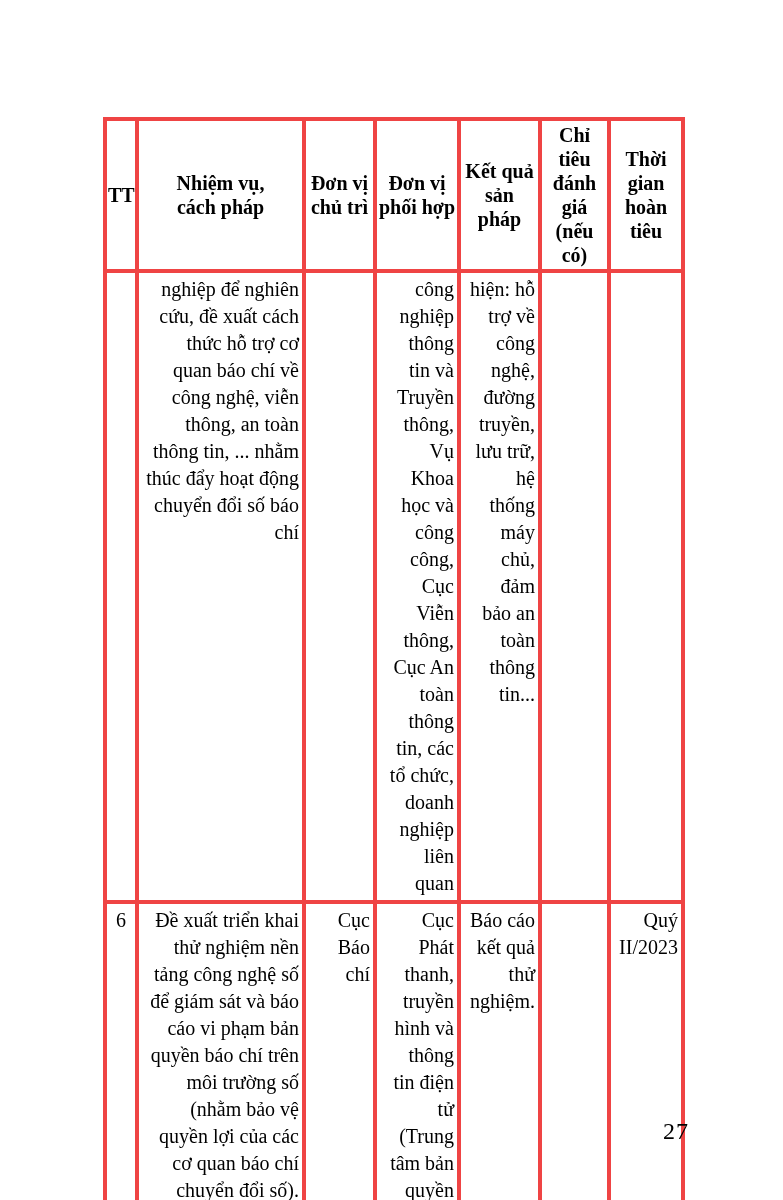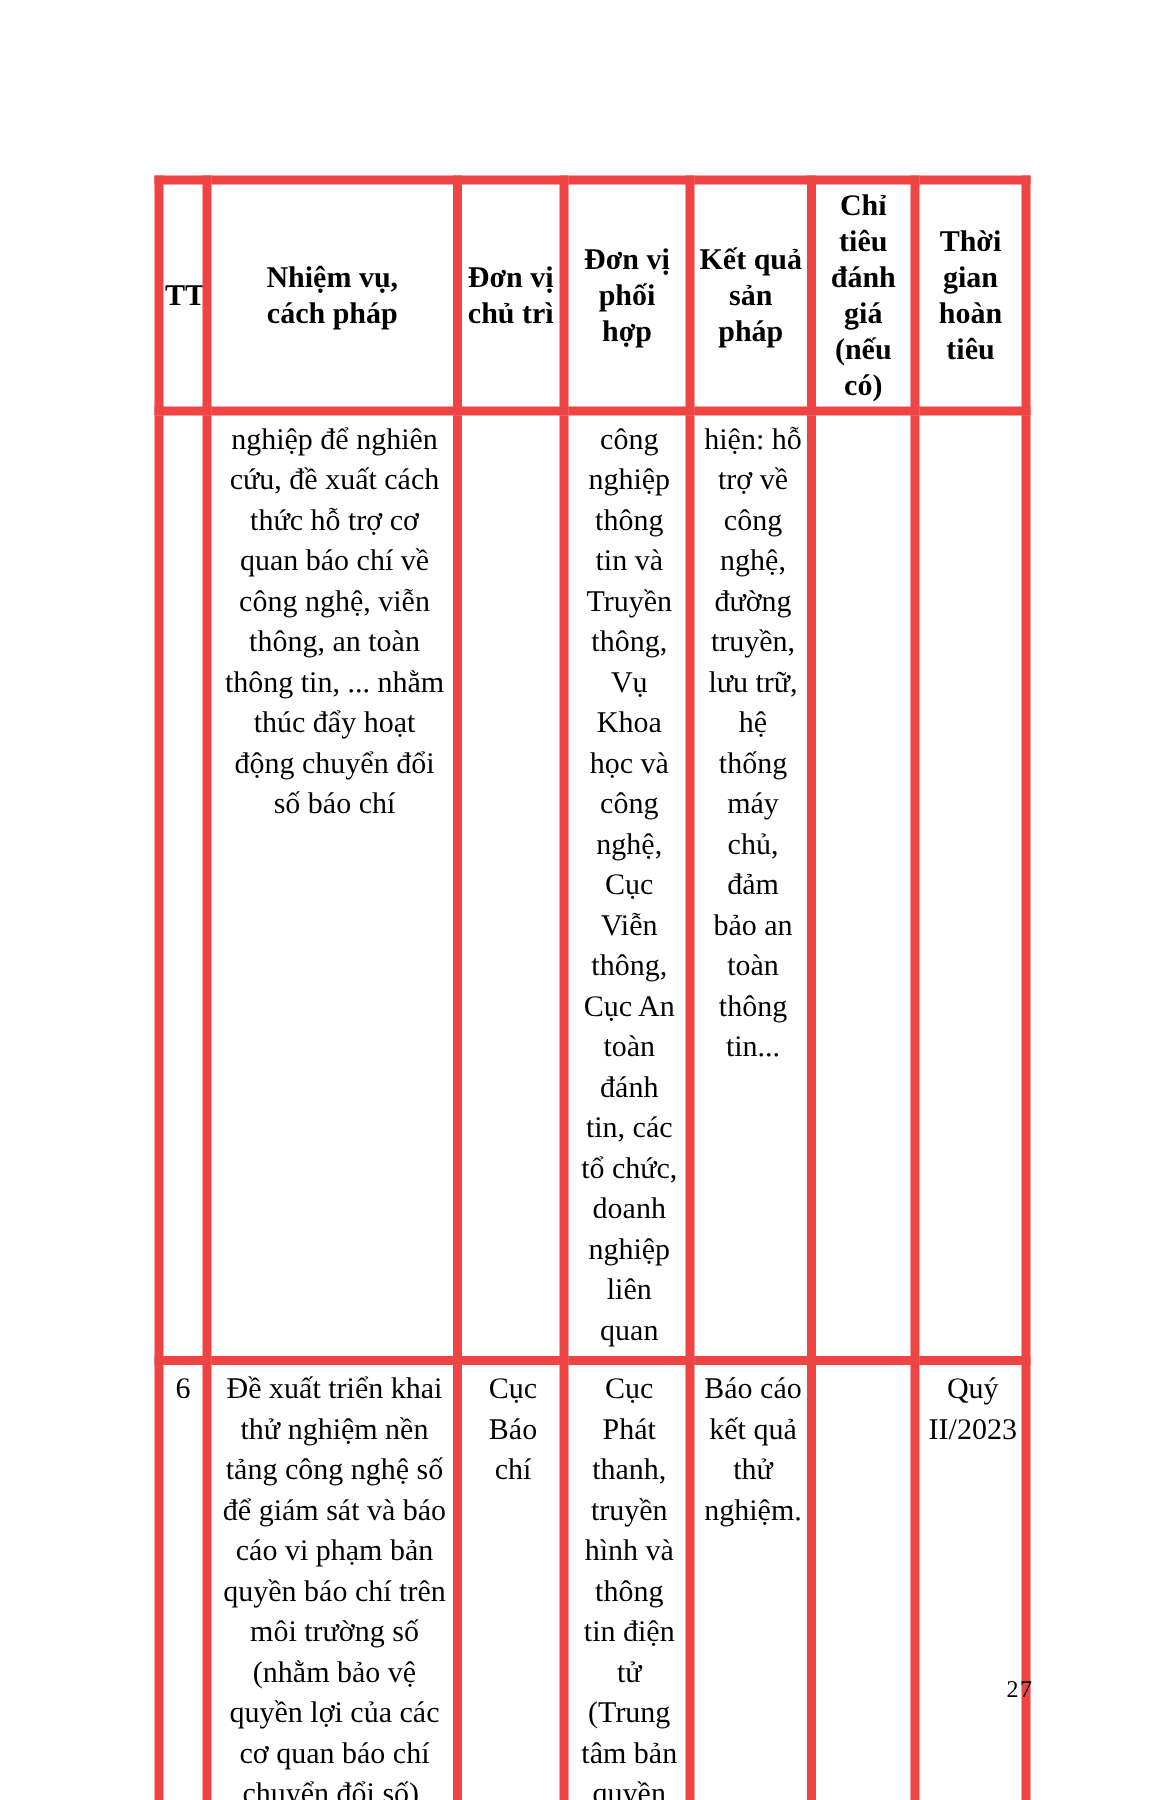--- a/index.html
+++ b/index.html
@@ -15,35 +15,35 @@
   table.doc-table {
     position: absolute;
     left: 103px;
     top: 117px;
     width: 578px;
     border-collapse: collapse;
     table-layout: fixed;
   }
   table.doc-table th,
   table.doc-table td {
-    border: 6px solid #ef4444;
+    border: 4px solid #ef4444;
     font-size: 20px;
     overflow: hidden;
   }
   table.doc-table th {
     font-weight: bold;
     text-align: center;
     vertical-align: middle;
     white-space: pre-line;
     line-height: 1.2;
     padding: 2px 1px;
   }
   table.doc-table td {
     vertical-align: top;
-    text-align: center;
+    text-align: right;
     line-height: 1.35;
     padding: 3px 3px 3px 6px;
   }
   table.doc-table td.tt-cell {
     text-align: center;
     padding: 3px 1px;
   }
   .col-tt        { width: 32px;  }
   .col-nhiemvu   { width: 167px; }
   .col-chutri    { width: 71px;  }
@@ -52,21 +52,21 @@
   .col-chitieu   { width: 69px;  }
   .col-thoigian  { width: 74px;  }
   tr.header-row  { height: 100px; }
   tr.row-cont    { height: 537px; }
   tr.row-item    { height: 324px; }
   .page-number {
     position: absolute;
     left: 655px;
     top: 1118px;
     width: 34px;
-    font-size: 16px;
+    font-size: 24px;
     text-align: right;
     letter-spacing: 1px;
   }
 </style>
 </head>
 <body>
 
 <div class="page">
 
   <table class="doc-table">
@@ -98,21 +98,21 @@
 gian
 hoàn
 tiêu</th>
       </tr>
     </thead>
     <tbody>
       <tr class="row-cont">
         <td class="tt-cell"></td>
         <td>nghiệp để nghiên cứu, đề xuất cách thức hỗ trợ cơ quan báo chí về công nghệ, viễn thông, an toàn thông tin, ... nhằm thúc đẩy hoạt động chuyển đổi số báo chí</td>
         <td></td>
-        <td>công nghiệp thông tin và Truyền thông, Vụ Khoa học và công nghệ, Cục Viễn thông, Cục An toàn đánh tin, các tổ chức, doanh nghiệp liên quan</td>
+        <td>công nghiệp thông tin và Truyền thông, Vụ Khoa học và công công, Cục Viễn thông, Cục An toàn thông tin, các tổ chức, doanh nghiệp liên quan</td>
         <td>hiện: hỗ trợ về công nghệ, đường truyền, lưu trữ, hệ thống máy chủ, đảm bảo an toàn thông tin...</td>
         <td></td>
         <td></td>
       </tr>
       <tr class="row-item">
         <td class="tt-cell">6</td>
         <td>Đề xuất triển khai thử nghiệm nền tảng công nghệ số để giám sát và báo cáo vi phạm bản quyền báo chí trên môi trường số (nhằm bảo vệ quyền lợi của các cơ quan báo chí chuyển đổi số).</td>
         <td>Cục Báo chí</td>
         <td>Cục Phát thanh, truyền hình và thông tin điện tử (Trung tâm bản quyền nội dung số Việt Nam);</td>
         <td>Báo cáo kết quả thử nghiệm.</td>

